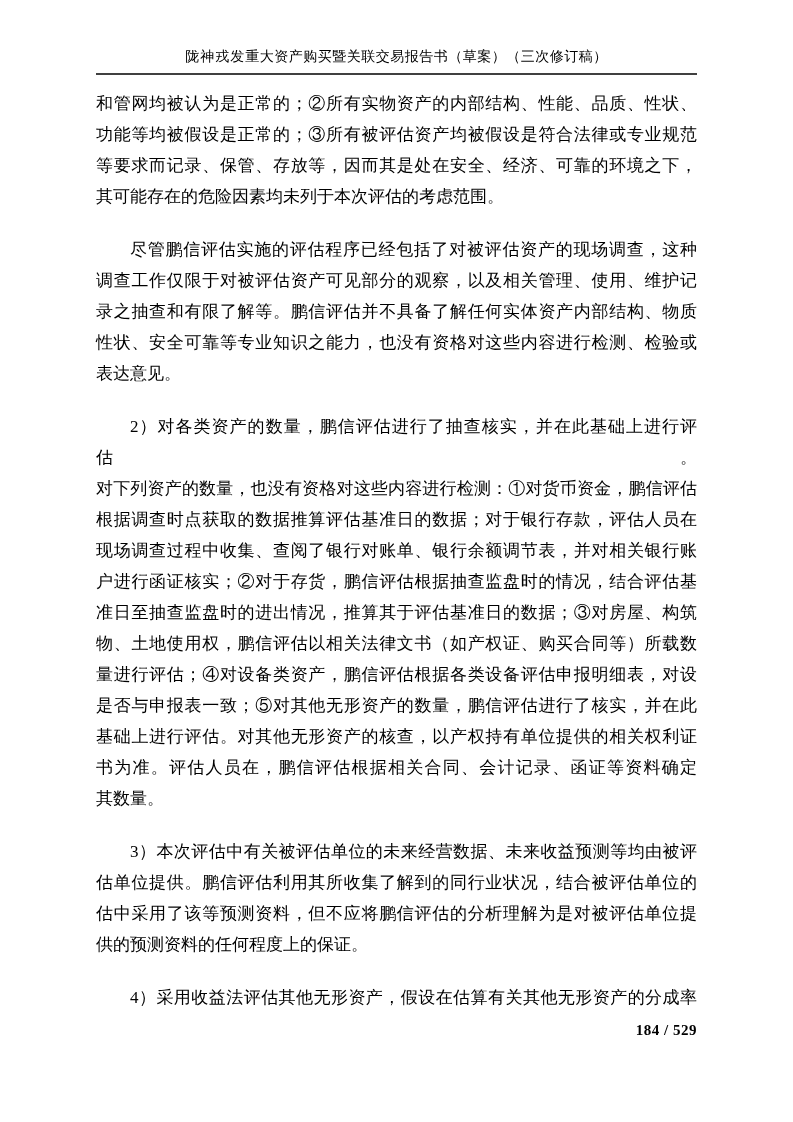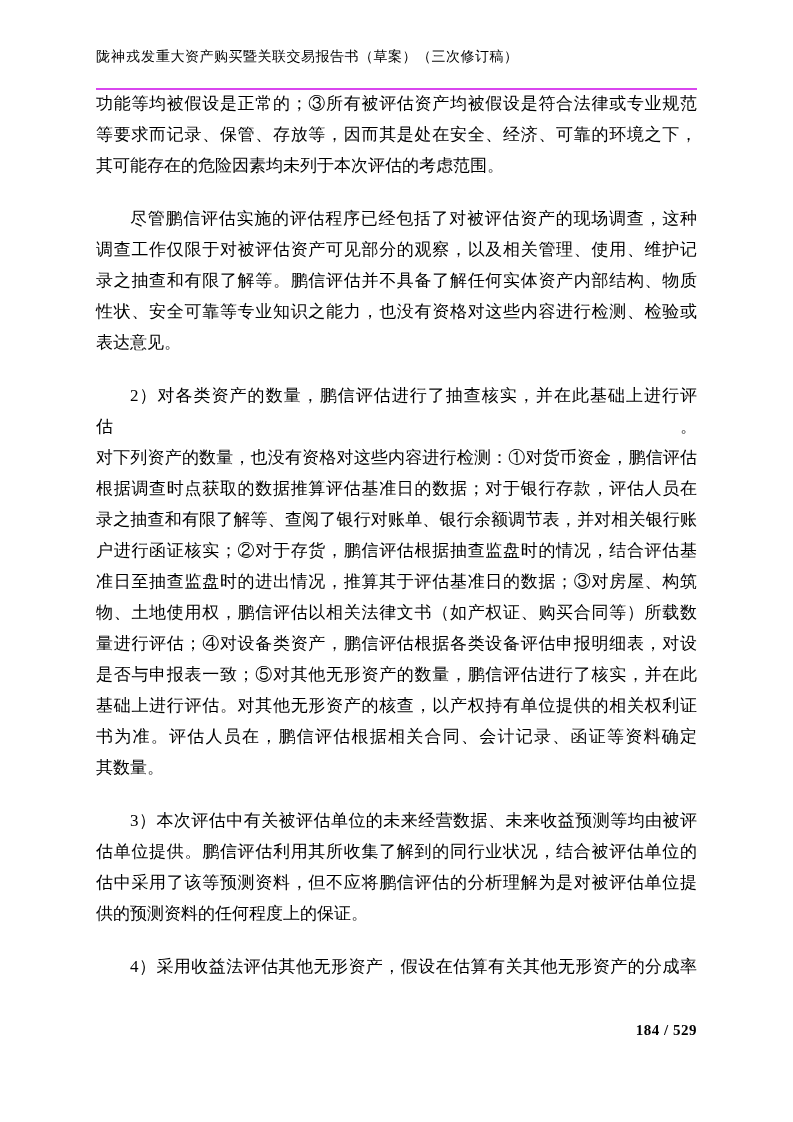--- a/index.html
+++ b/index.html
@@ -15,24 +15,24 @@
     color: #000000;
     font-family: "Liberation Serif", "DejaVu Serif", serif;
     overflow: hidden;
   }
   .header {
     position: absolute;
     left: 96px;
     top: 48px;
     width: 601px;
     display: flex;
-    justify-content: flex-start;
+    justify-content: center;
     align-items: flex-end;
-    border-bottom: 2px solid #d946ef;
-    padding-bottom: 22px;
+    border-bottom: 2px solid #404040;
+    padding-bottom: 7px;
     font-size: 14px;
     line-height: 18px;
     white-space: nowrap;
   }
   .header .left {
     letter-spacing: 1px;
   }
   .header .right {
     letter-spacing: 0.5px;
   }
@@ -74,38 +74,39 @@
 <div class="page">
 
   <div class="header">
     <span class="left">陇神戎发</span>
     <span class="right">重大资产购买暨关联交易报告书（草案）（三次修订稿）</span>
   </div>
 
   <div class="doc-body">
 
     <div class="para">
+      <div class="line">和管网均被认为是正常的；②所有实物资产的内部结构、性能、品质、性状、</div>
       <div class="line">功能等均被假设是正常的；③所有被评估资产均被假设是符合法律或专业规范</div>
       <div class="line">等要求而记录、保管、存放等，因而其是处在安全、经济、可靠的环境之下，</div>
       <div class="line end">其可能存在的危险因素均未列于本次评估的考虑范围。</div>
     </div>
 
     <div class="para">
       <div class="line indent">尽管鹏信评估实施的评估程序已经包括了对被评估资产的现场调查，这种</div>
       <div class="line">调查工作仅限于对被评估资产可见部分的观察，以及相关管理、使用、维护记</div>
       <div class="line">录之抽查和有限了解等。鹏信评估并不具备了解任何实体资产内部结构、物质</div>
       <div class="line">性状、安全可靠等专业知识之能力，也没有资格对这些内容进行检测、检验或</div>
       <div class="line end">表达意见。</div>
     </div>
 
     <div class="para">
       <div class="line indent">2）对各类资产的数量，鹏信评估进行了抽查核实，并在此基础上进行评估。</div>
       <div class="line">对下列资产的数量，也没有资格对这些内容进行检测：①对货币资金，鹏信评估</div>
       <div class="line">根据调查时点获取的数据推算评估基准日的数据；对于银行存款，评估人员在</div>
-      <div class="line">录之抽查和有限了解等、查阅了银行对账单、银行余额调节表，并对相关银行账</div>
+      <div class="line">现场调查过程中收集、查阅了银行对账单、银行余额调节表，并对相关银行账</div>
       <div class="line">户进行函证核实；②对于存货，鹏信评估根据抽查监盘时的情况，结合评估基</div>
       <div class="line">准日至抽查监盘时的进出情况，推算其于评估基准日的数据；③对房屋、构筑</div>
       <div class="line">物、土地使用权，鹏信评估以相关法律文书（如产权证、购买合同等）所载数</div>
       <div class="line">量进行评估；④对设备类资产，鹏信评估根据各类设备评估申报明细表，对设</div>
       <div class="line">是否与申报表一致；⑤对其他无形资产的数量，鹏信评估进行了核实，并在此</div>
       <div class="line">基础上进行评估。对其他无形资产的核查，以产权持有单位提供的相关权利证</div>
       <div class="line">书为准。评估人员在，鹏信评估根据相关合同、会计记录、函证等资料确定</div>
       <div class="line end">其数量。</div>
     </div>
 

